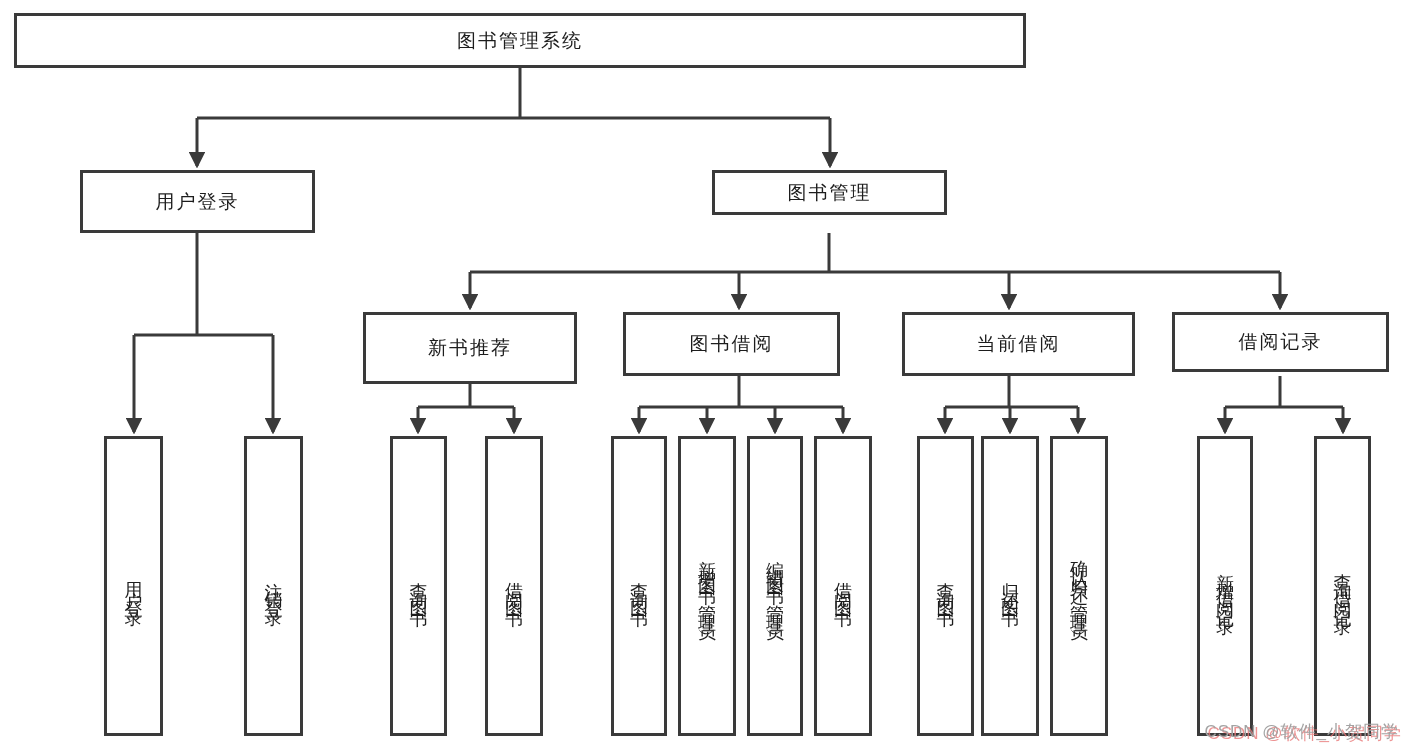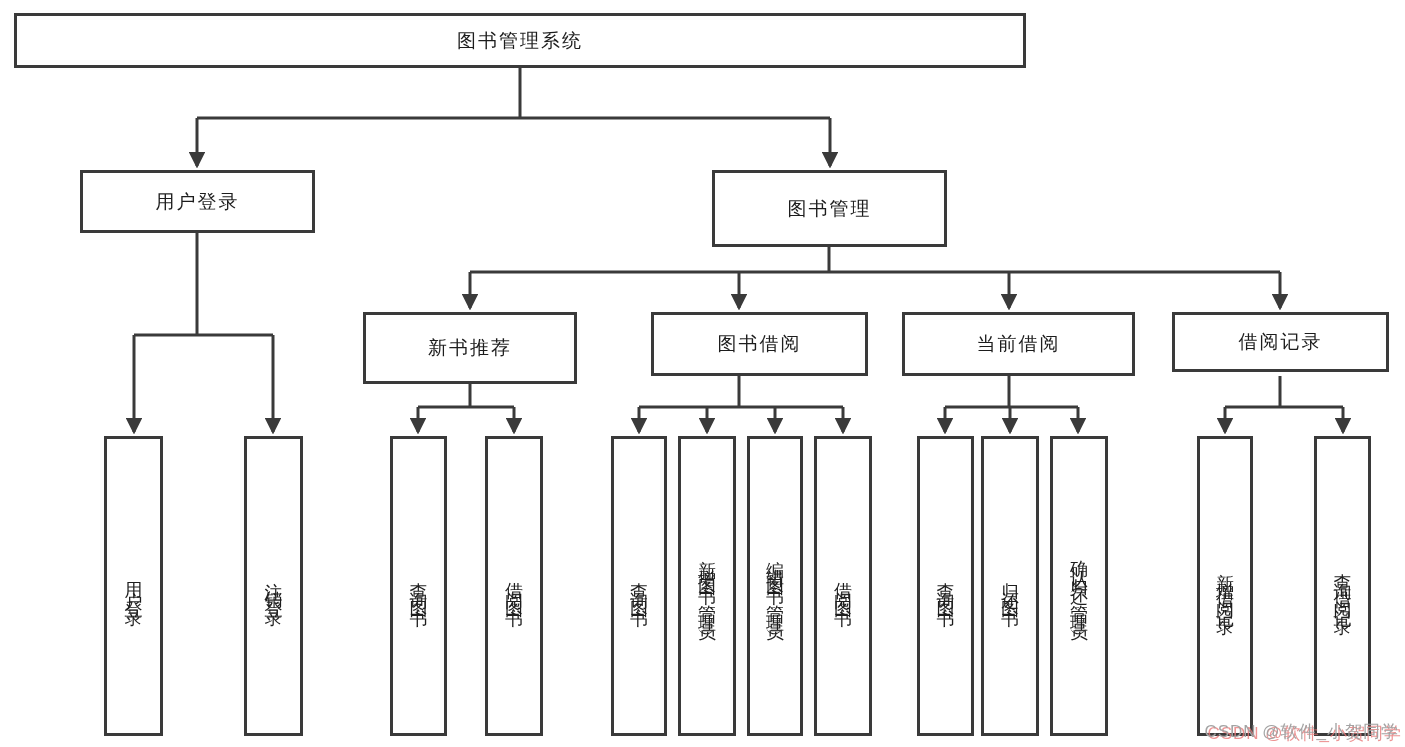--- a/index.html
+++ b/index.html
@@ -104,28 +104,28 @@
     </g>
   </svg>
 
   <div class="box hnode" style="left:14px;top:13px;width:1012px;height:55px">
     <span>图书管理系统</span>
   </div>
 
   <div class="box hnode" style="left:80px;top:170px;width:235px;height:63px">
     <span>用户登录</span>
   </div>
-  <div class="box hnode" style="left:712px;top:170px;width:235px;height:77px">
+  <div class="box hnode" style="left:712px;top:170px;width:235px;height:45px">
     <span>图书管理</span>
   </div>
 
   <div class="box hnode" style="left:363px;top:312px;width:214px;height:72px">
     <span>新书推荐</span>
   </div>
-  <div class="box hnode" style="left:651px;top:312px;width:217px;height:64px">
+  <div class="box hnode" style="left:623px;top:312px;width:217px;height:64px">
     <span>图书借阅</span>
   </div>
   <div class="box hnode" style="left:902px;top:312px;width:233px;height:64px">
     <span>当前借阅</span>
   </div>
   <div class="box hnode" style="left:1172px;top:312px;width:217px;height:60px">
     <span>借阅记录</span>
   </div>
 
   <div class="box vnode" style="left:104px;top:436px;width:59px;height:300px">

